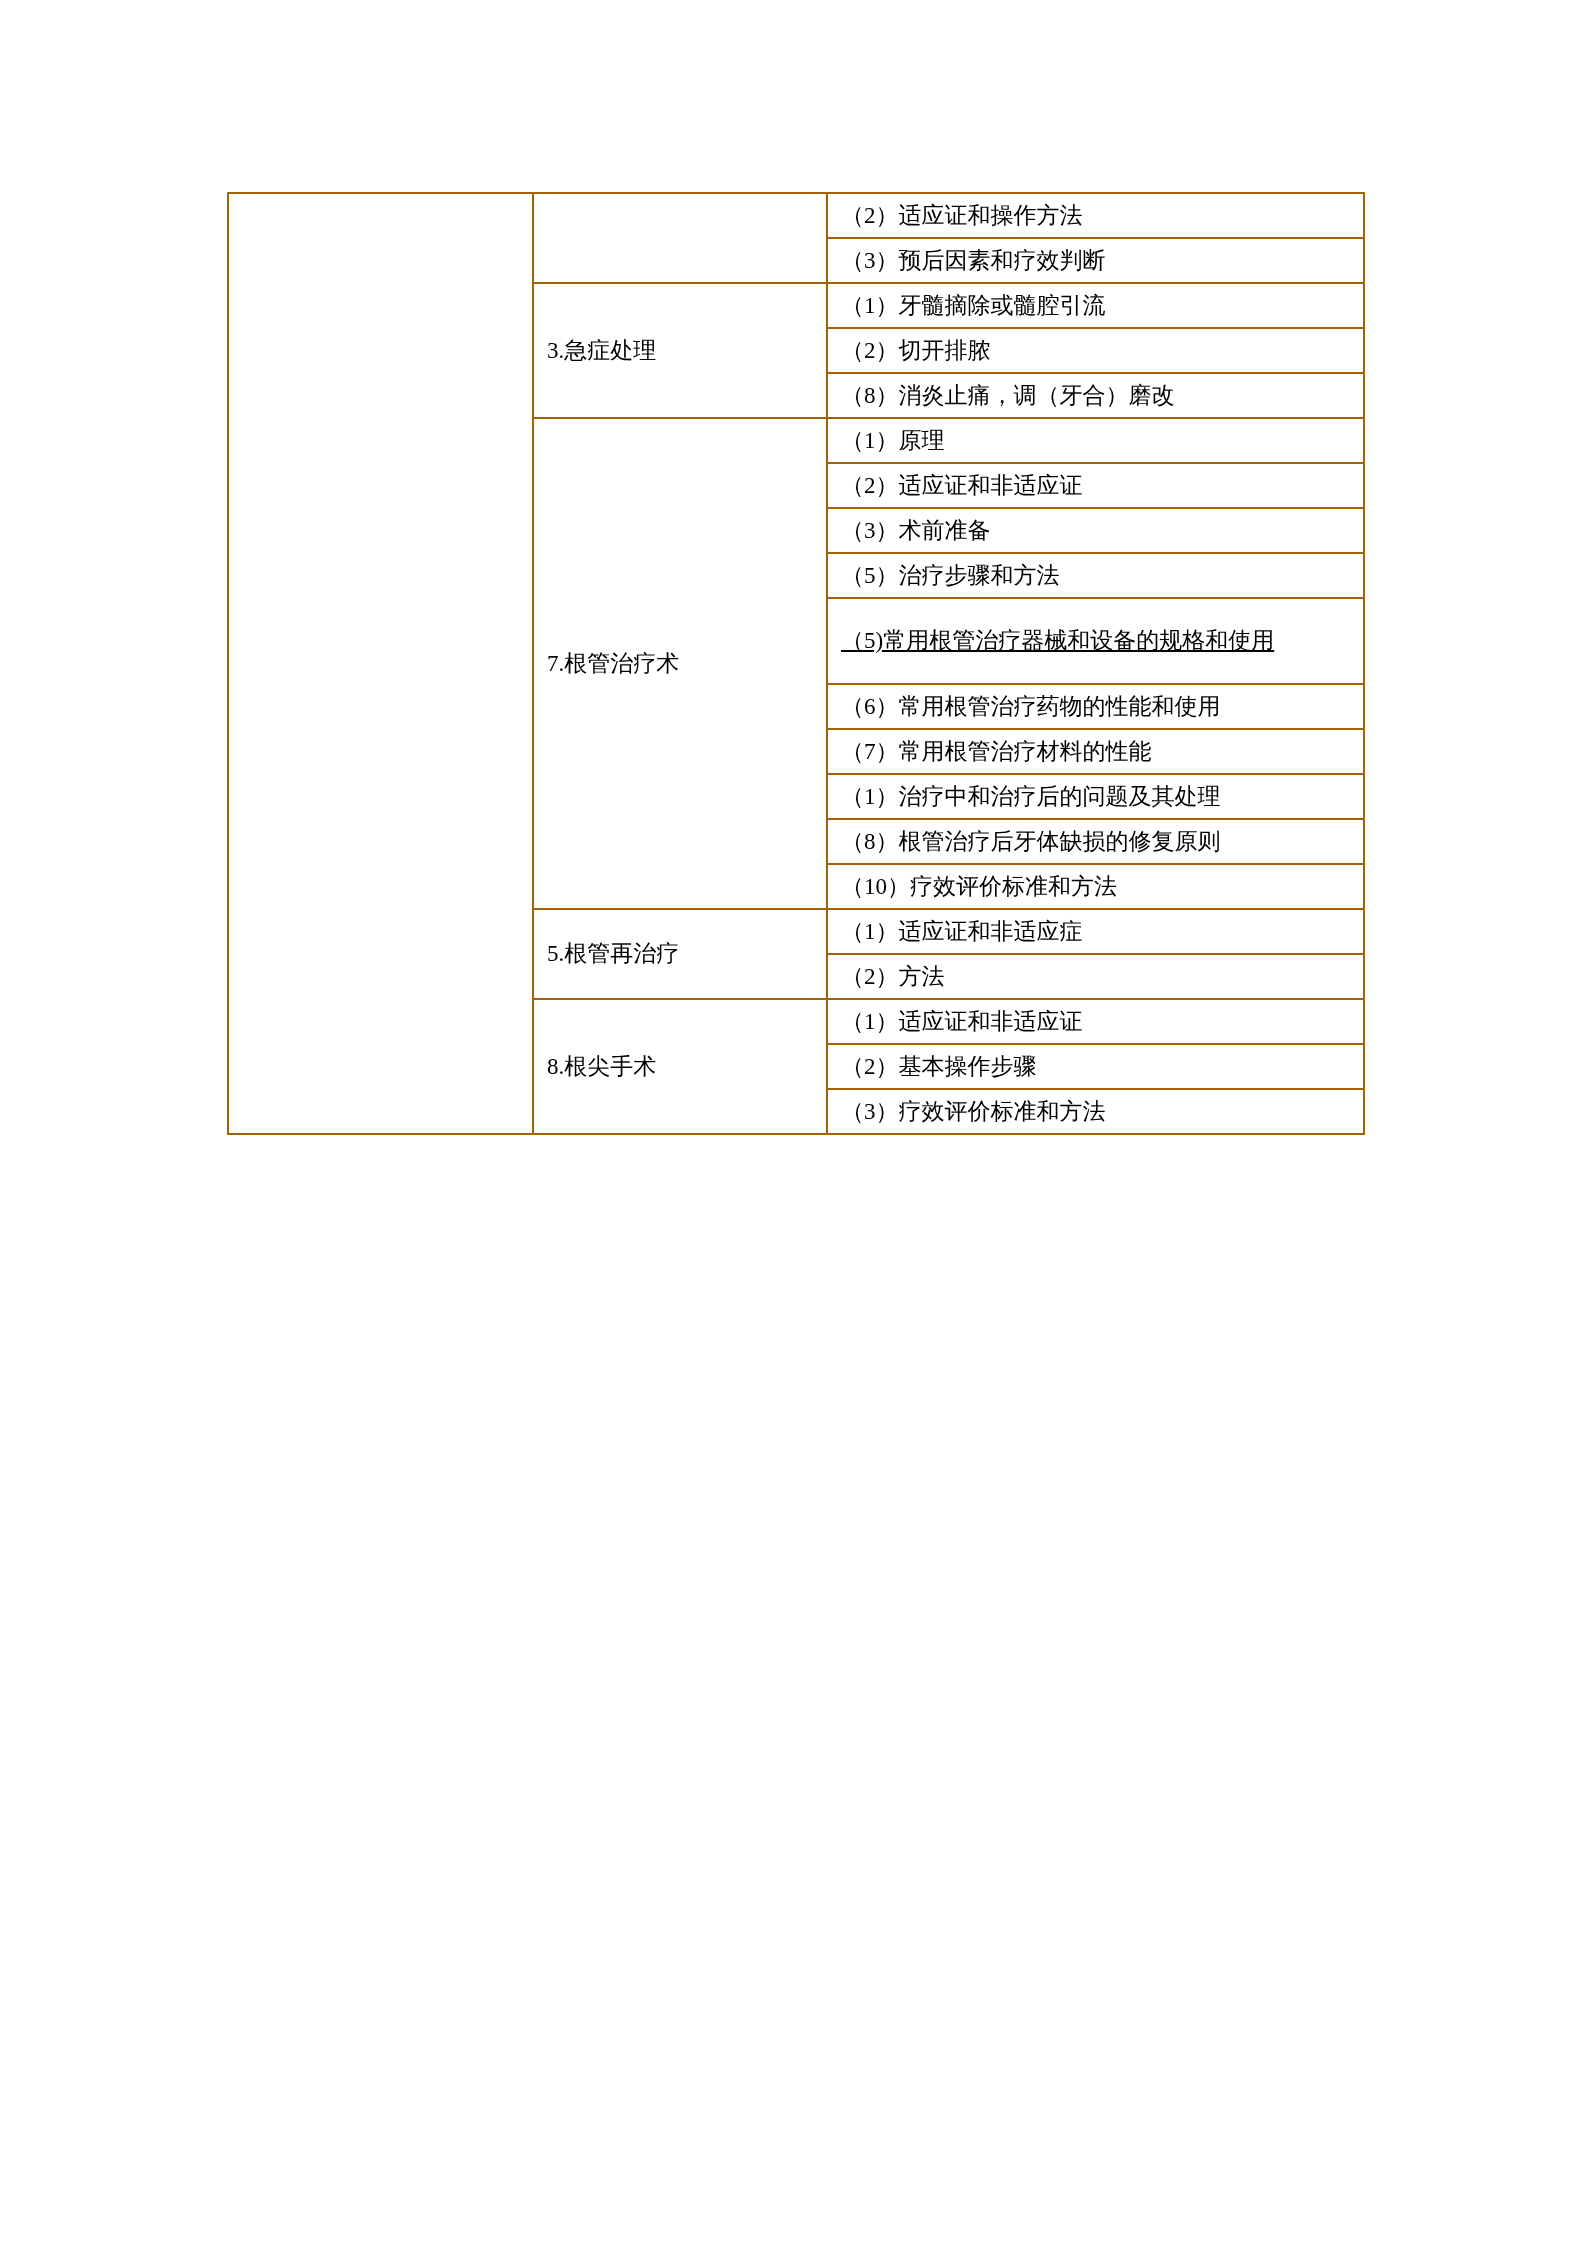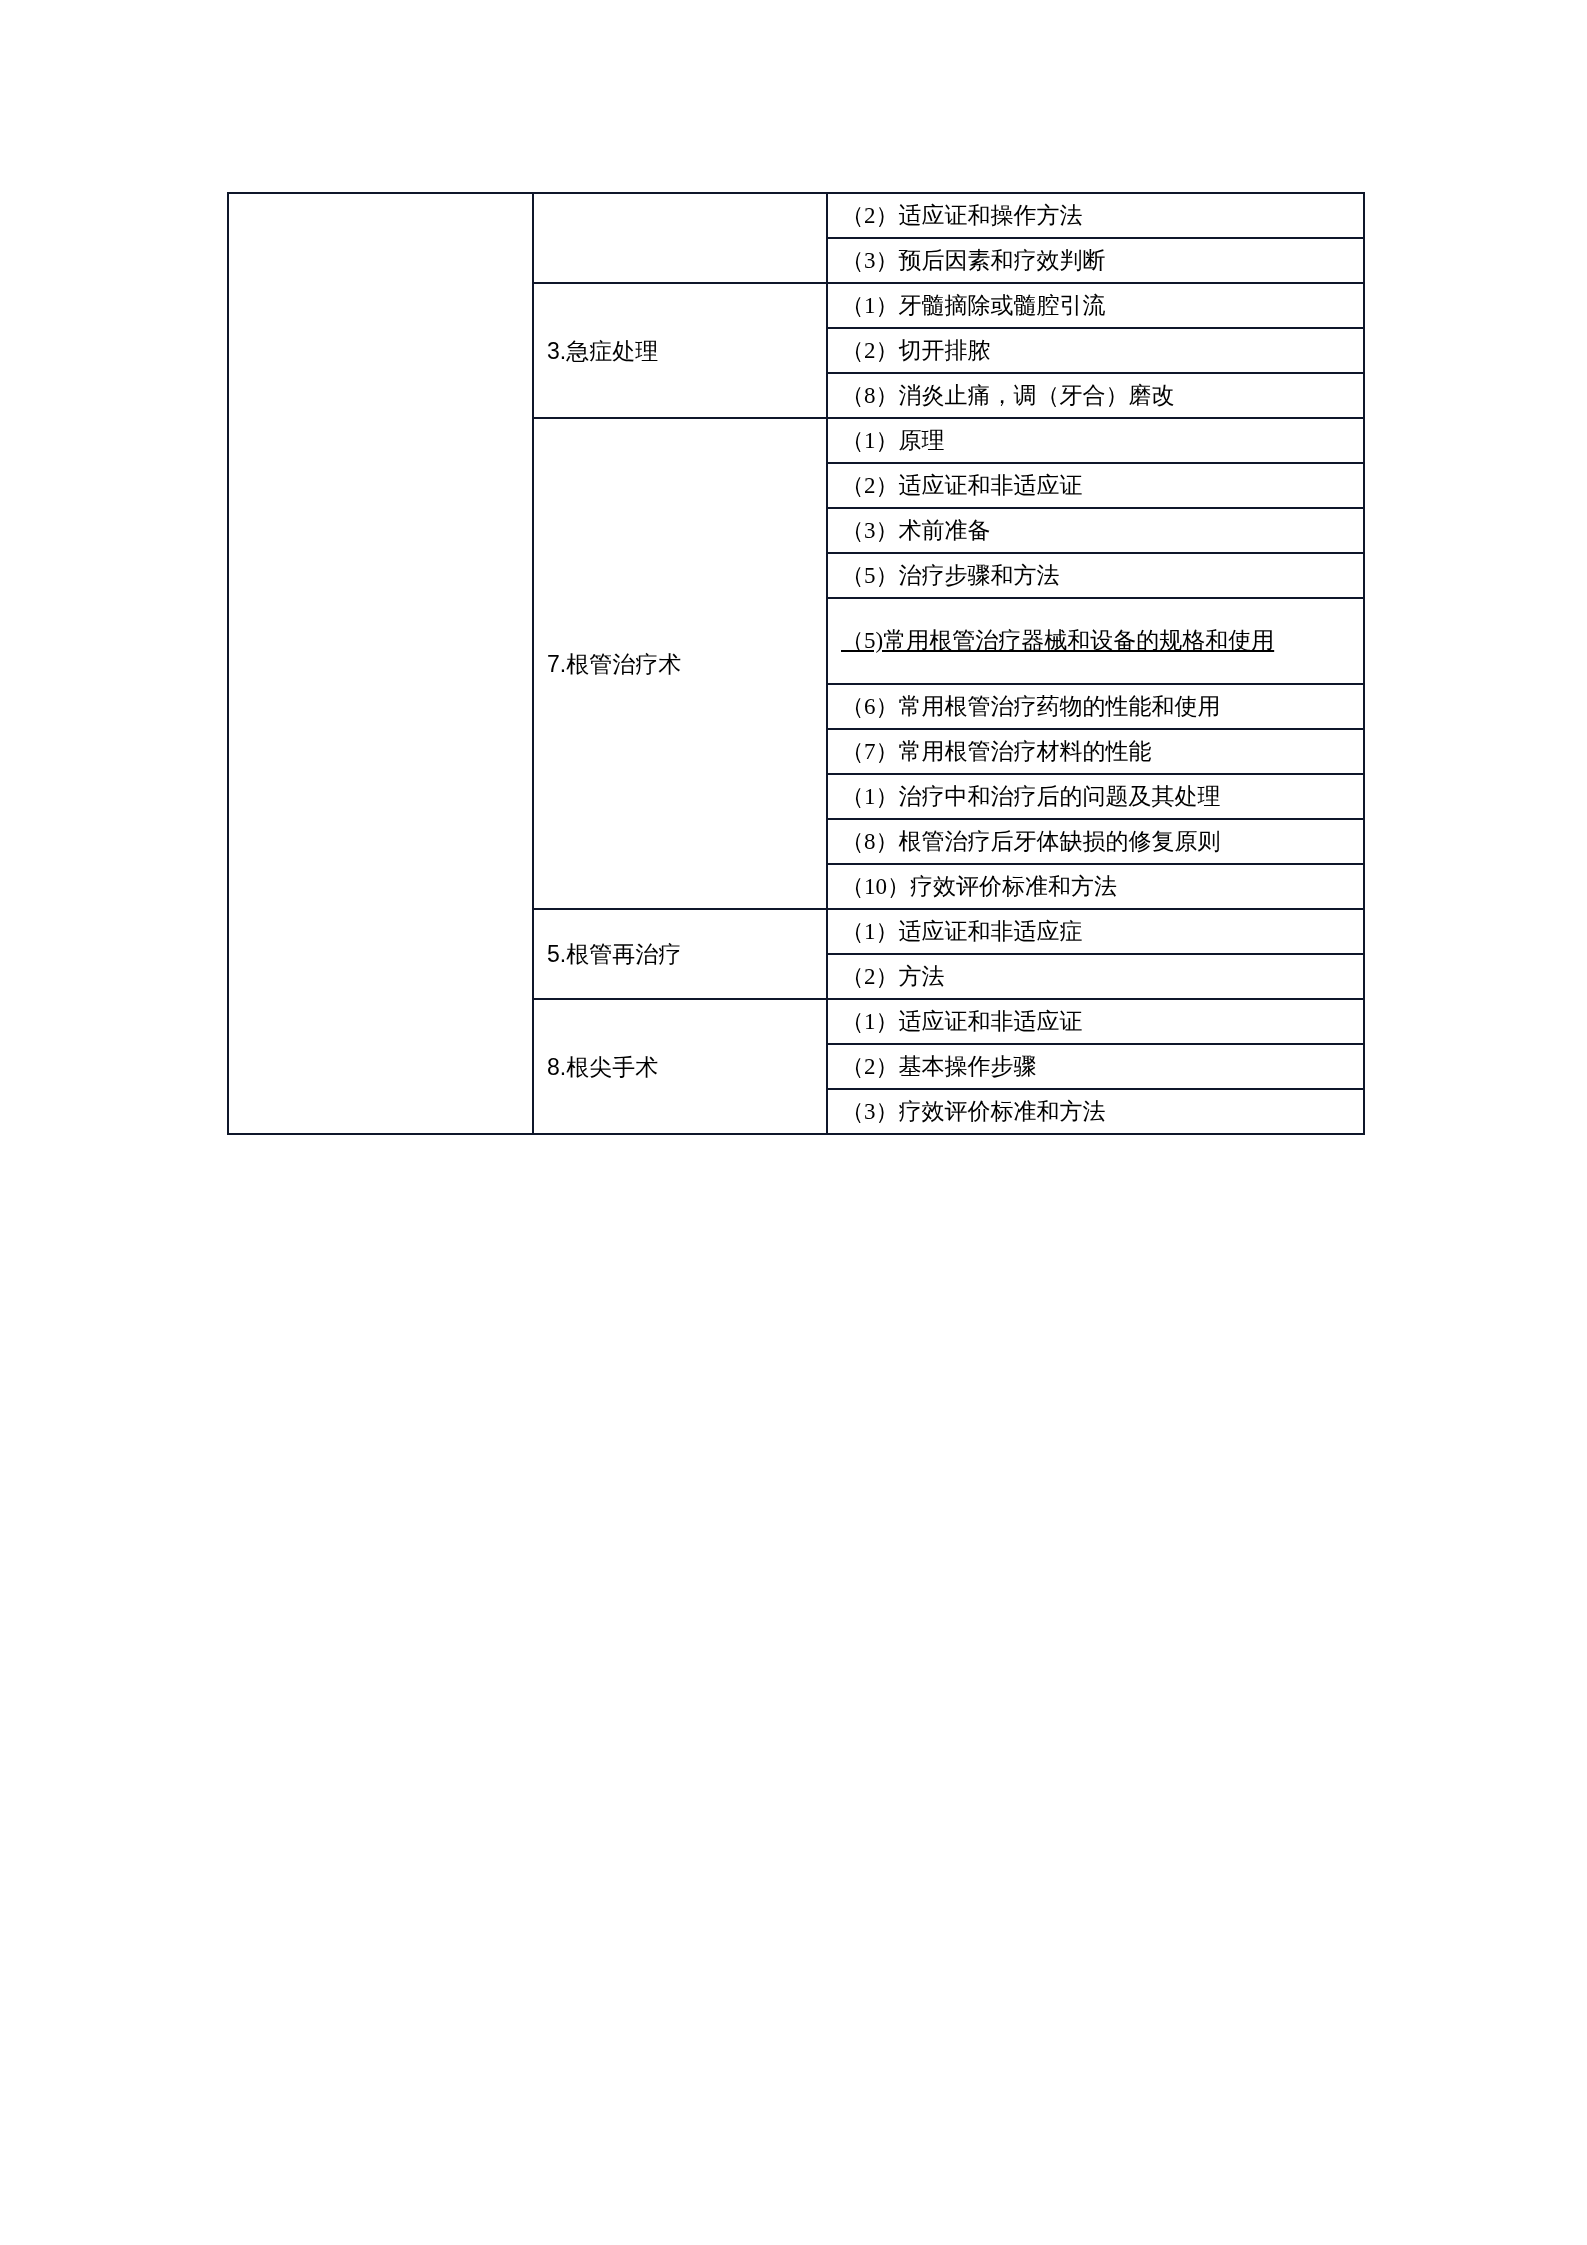--- a/index.html
+++ b/index.html
@@ -23,32 +23,32 @@
   }
   table.syllabus {
     position: absolute;
     left: 227px;
     top: 192px;
     width: 1136px;
     border-collapse: collapse;
     table-layout: fixed;
   }
   table.syllabus td {
-    border: 2px solid #0f172a;
+    border: 2px solid #a16207;
     font-size: 23px;
     line-height: 42px;
     padding: 0 6px 0 13px;
     vertical-align: middle;
     overflow: hidden;
     word-break: break-all;
   }
   td.row-item { height: 43px; }
   td.row-item.tall { height: 84px; text-decoration: underline; }
   td.section-label {
-    font-family: Liberation Sans, sans-serif;
+    font-family: Liberation Serif, serif;
     font-size: 23px;
   }
   col.c1 { width: 305px; }
   col.c2 { width: 294px; }
   col.c3 { width: 537px; }
 </style>
 </head>
 <body>
 
 <div class="doc-page">

